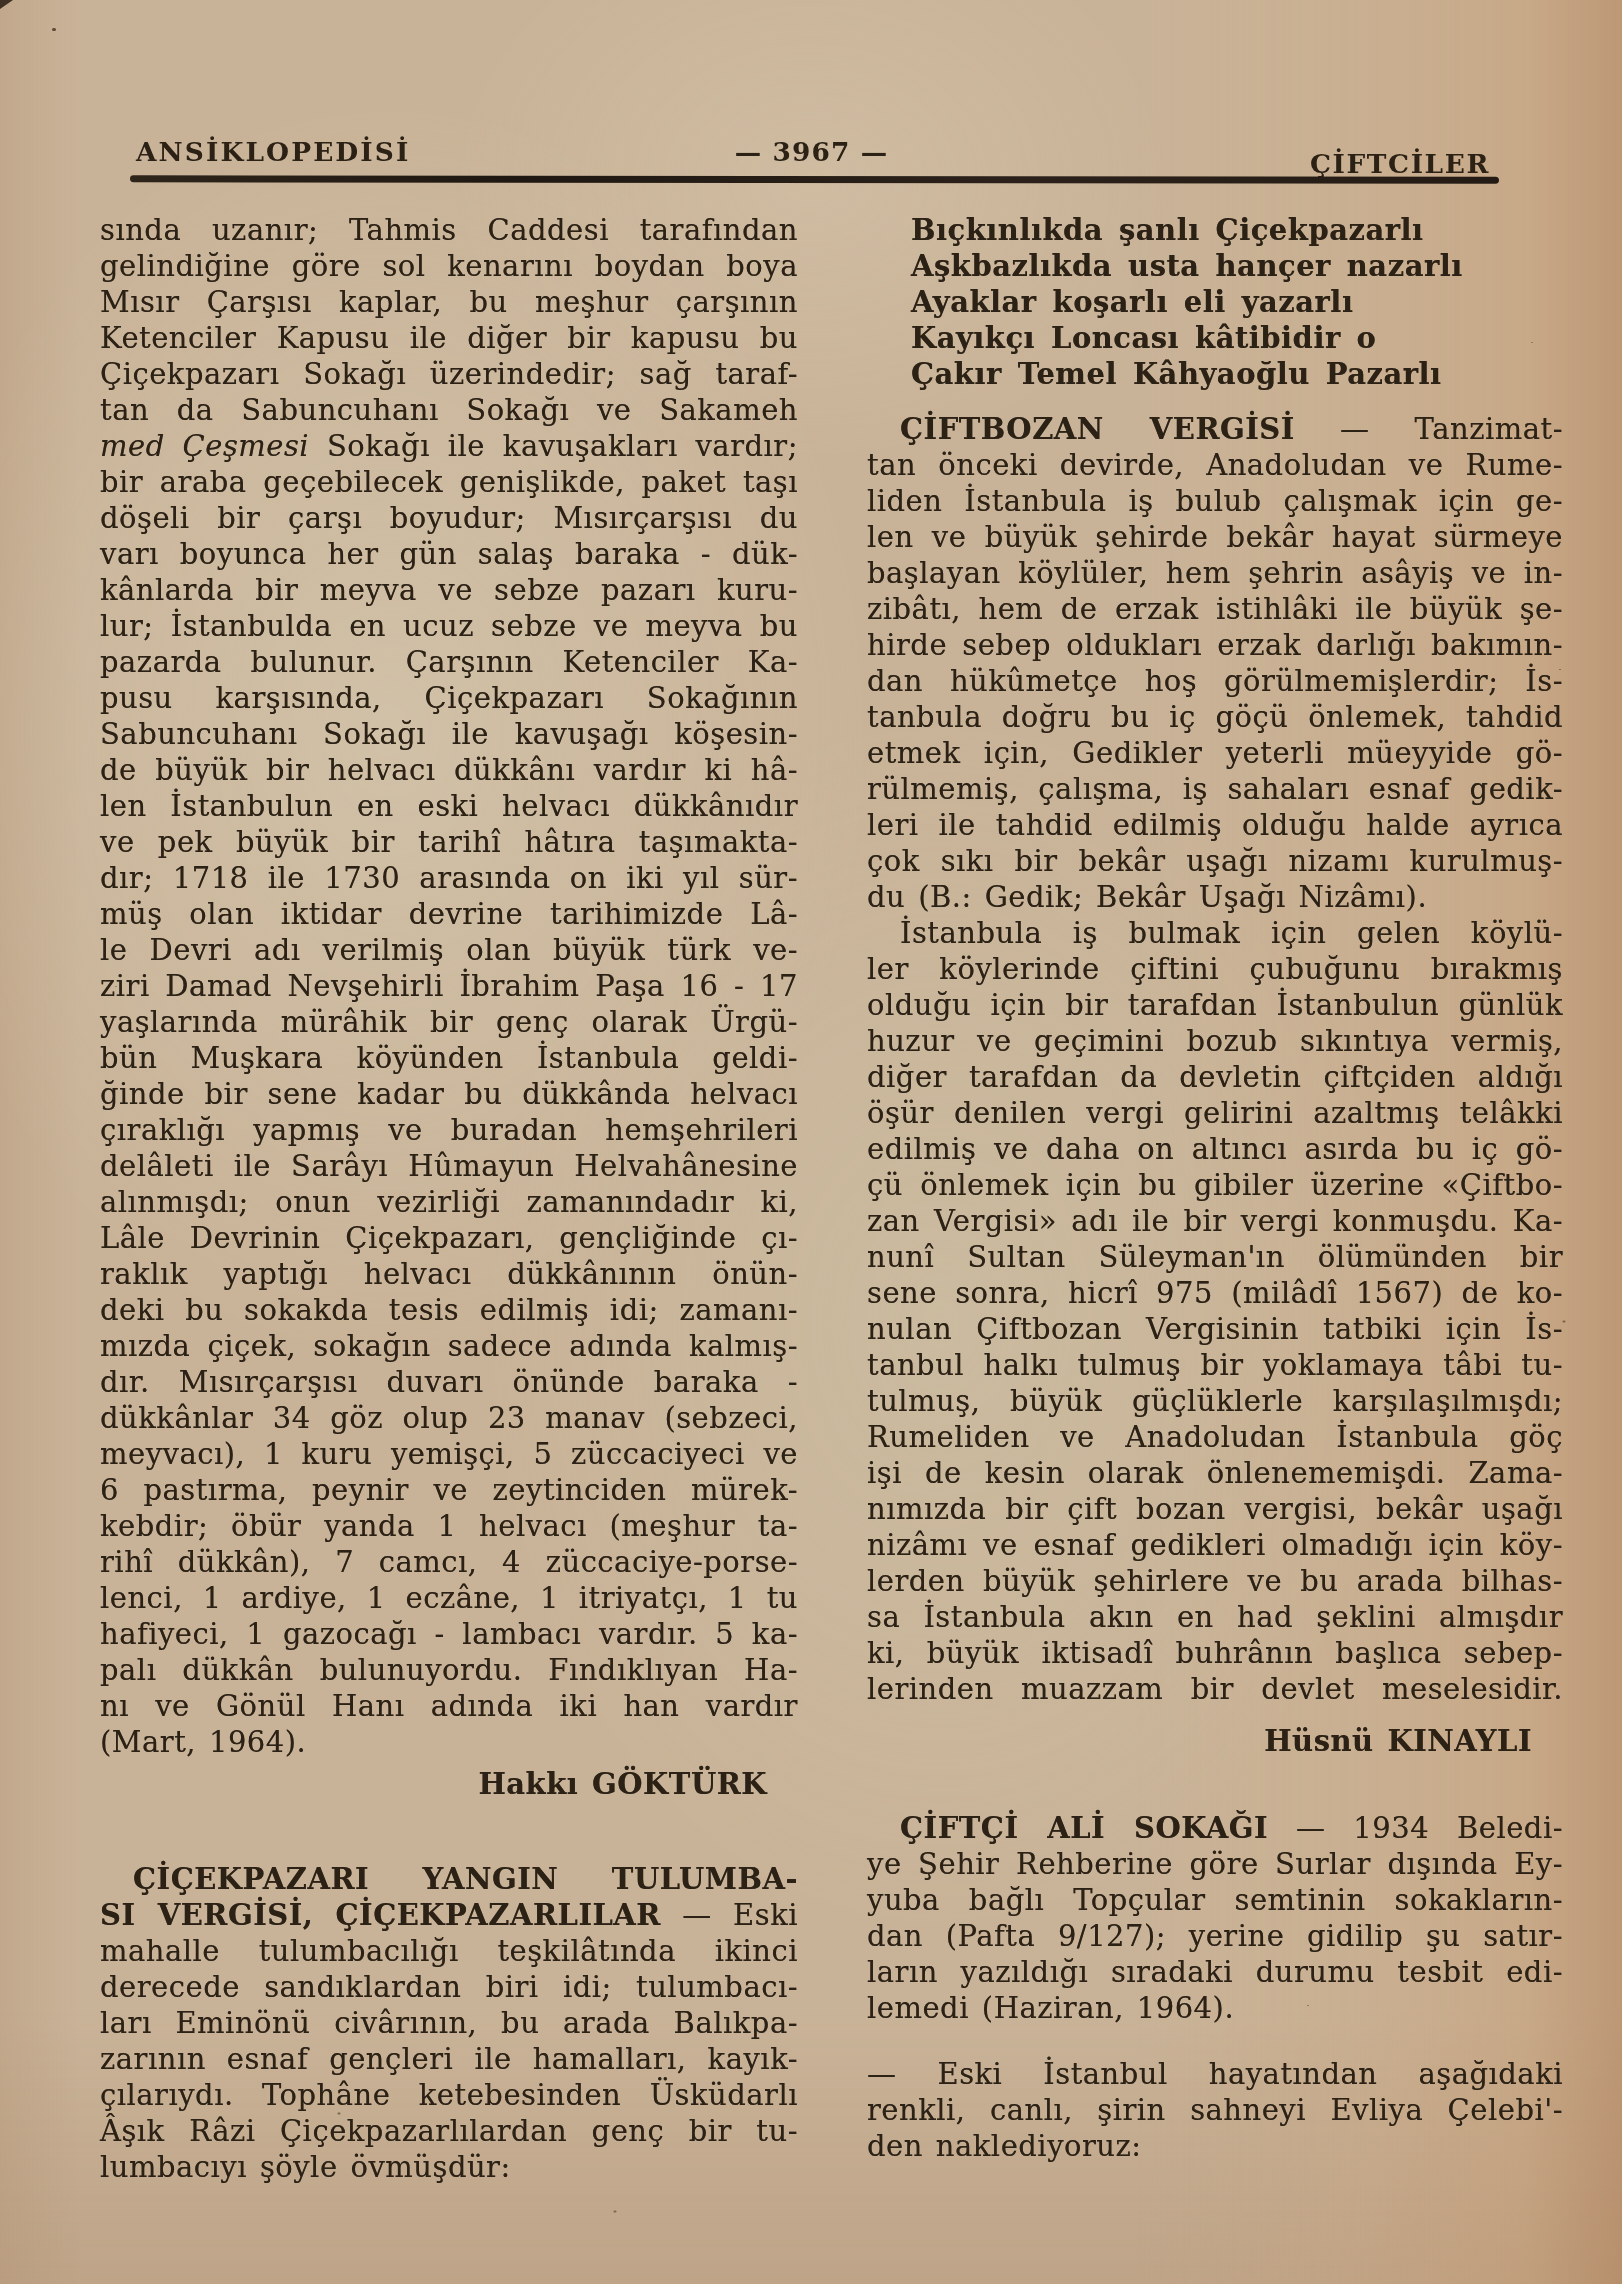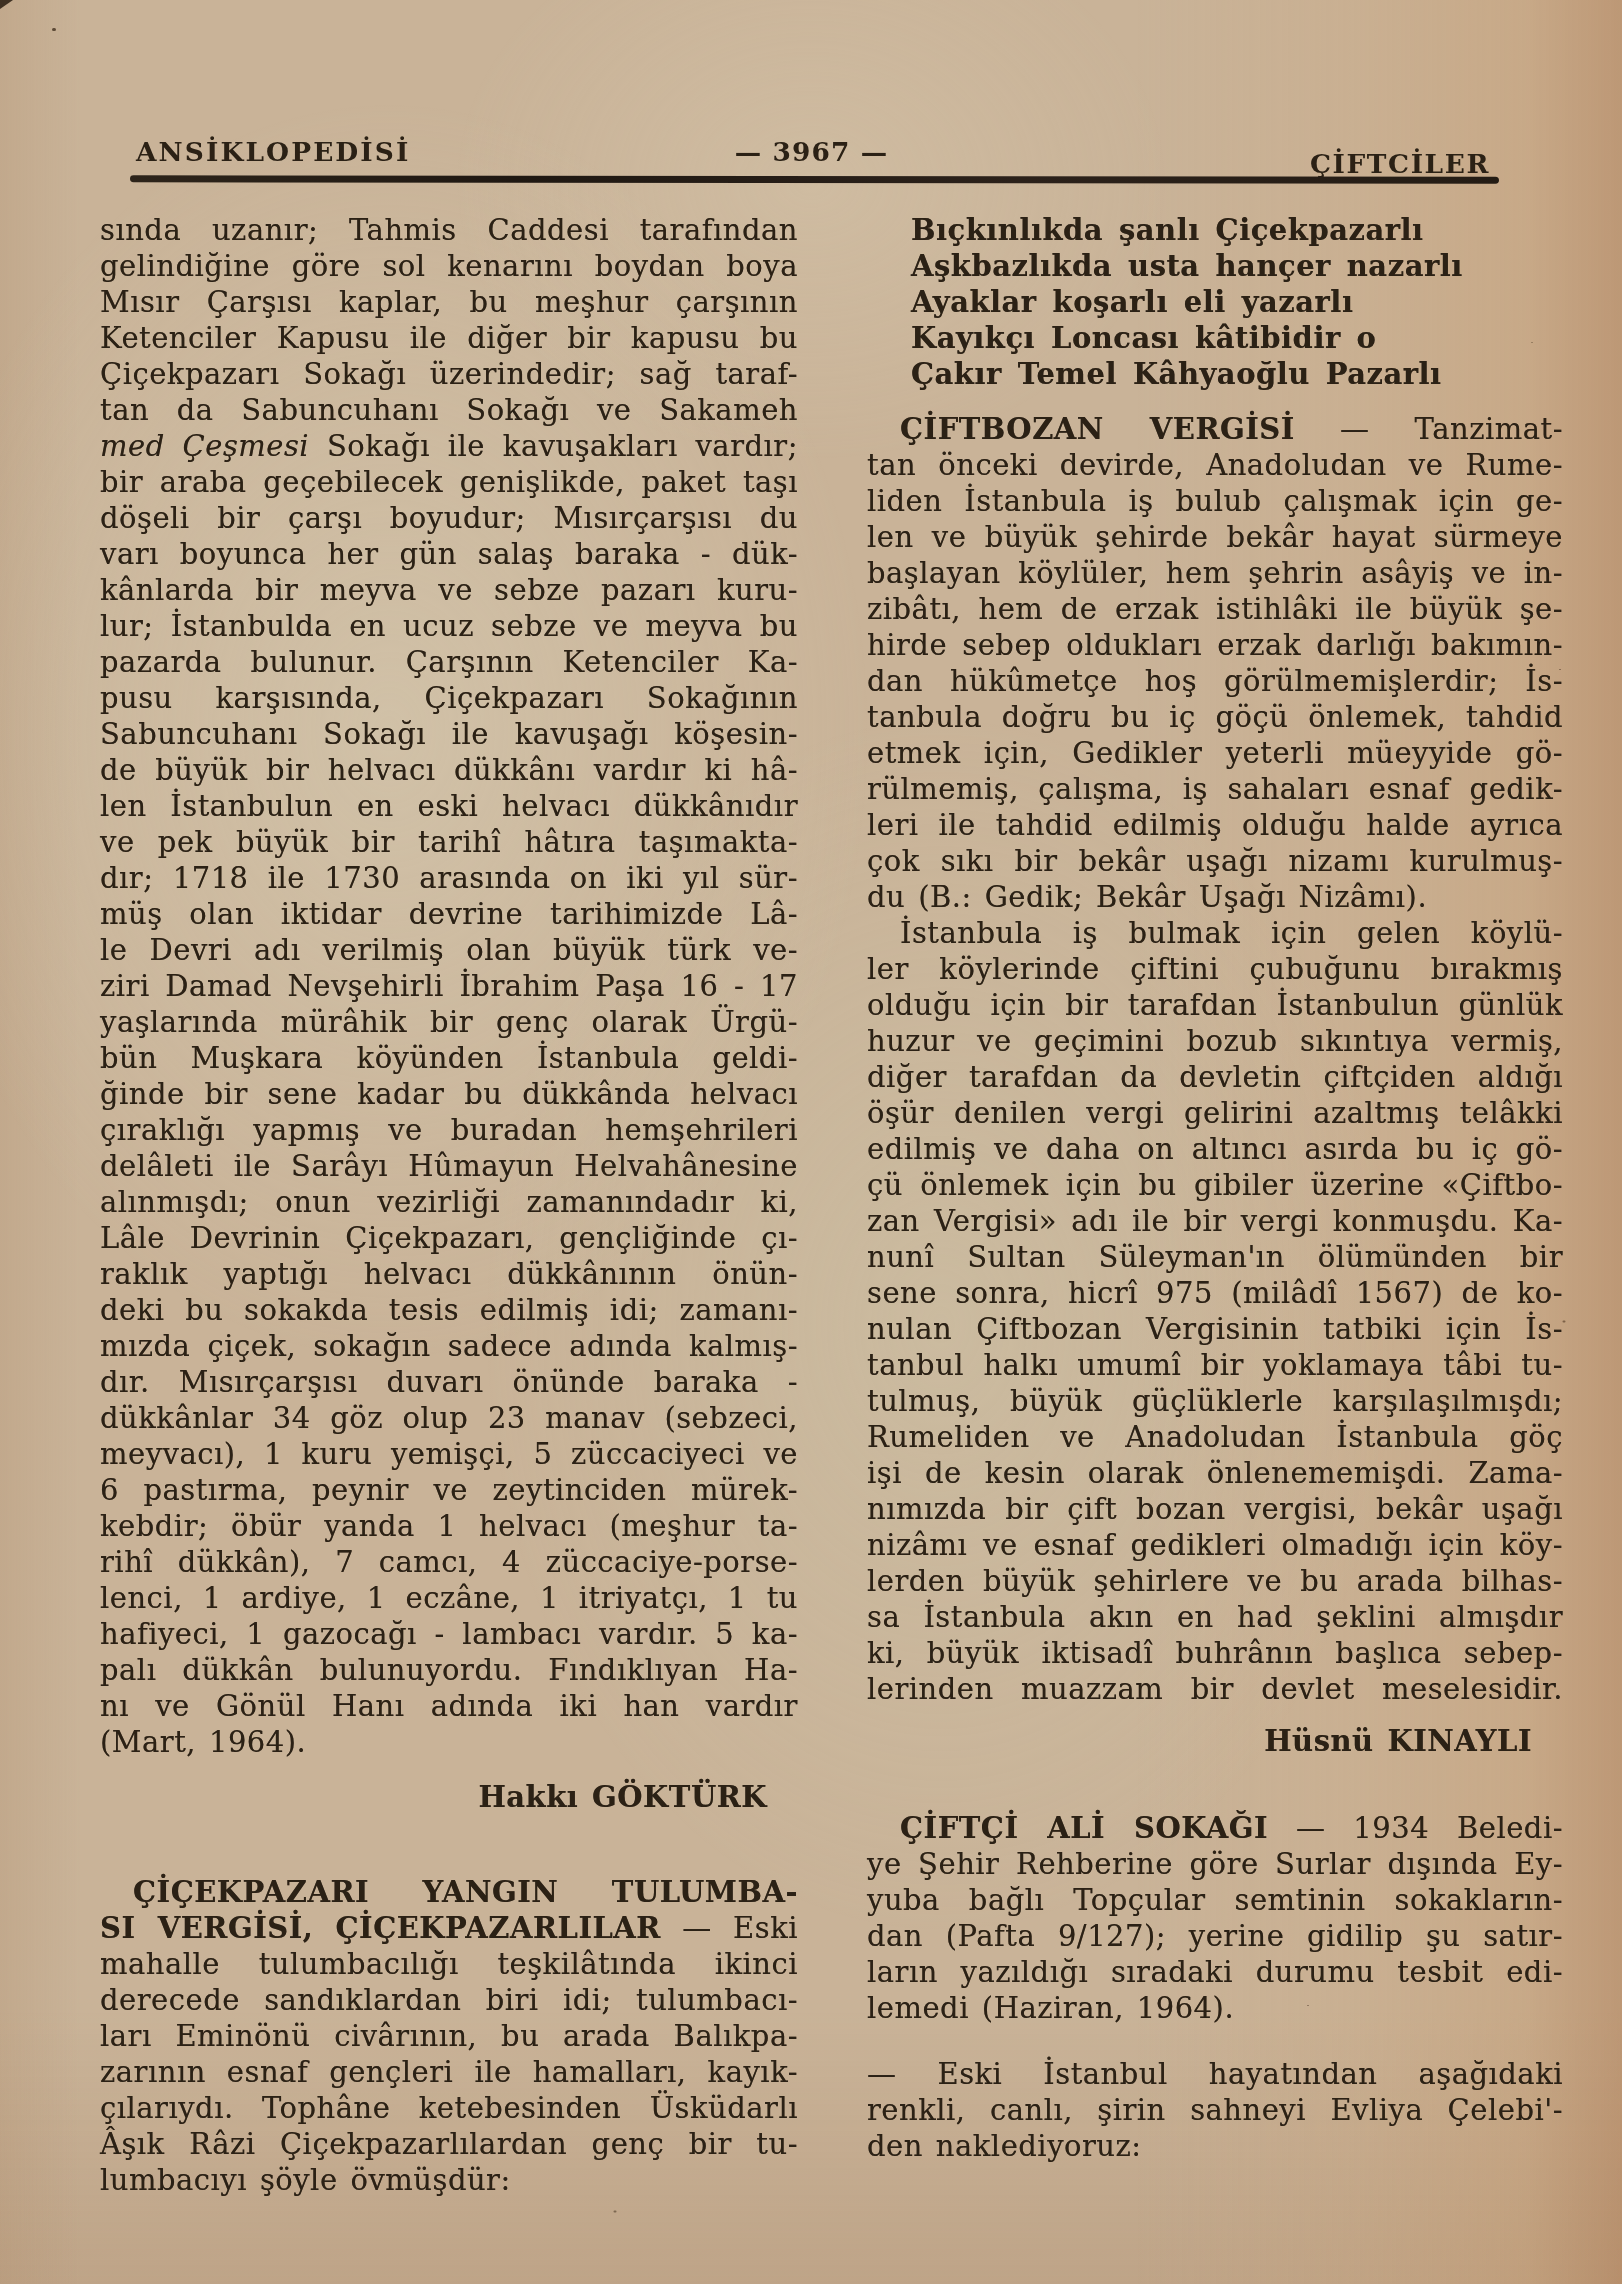--- a/index.html
+++ b/index.html
@@ -105,21 +105,21 @@
       <div class="line j"><span>meyvacı), 1 kuru yemişçi, 5 züccaciyeci ve</span></div>
       <div class="line j"><span>6 pastırma, peynir ve zeytinciden mürek-</span></div>
       <div class="line j"><span>kebdir; öbür yanda 1 helvacı (meşhur ta-</span></div>
       <div class="line j"><span>rihî dükkân), 7 camcı, 4 züccaciye-porse-</span></div>
       <div class="line j"><span>lenci, 1 ardiye, 1 eczâne, 1 itriyatçı, 1 tu</span></div>
       <div class="line j"><span>hafiyeci, 1 gazocağı - lambacı vardır. 5 ka-</span></div>
       <div class="line j"><span>palı dükkân bulunuyordu. Fındıklıyan Ha-</span></div>
       <div class="line j"><span>nı ve Gönül Hanı adında iki han vardır</span></div>
       <div class="line"><span>(Mart, 1964).</span></div>
     </div>
-    <div class="block sig" style="margin-top: 19px;">
+    <div class="block sig" style="margin-top: 6px;">
       <div class="line"><span>Hakkı GÖKTÜRK</span></div>
     </div>
     <div class="block body" style="margin-top: 59px;">
       <div class="line j ind"><span class="b">ÇİÇEKPAZARI YANGIN TULUMBA-</span></div>
       <div class="line j"><span class="b">SI VERGİSİ, ÇİÇEKPAZARLILAR</span><span> — Eski</span></div>
       <div class="line j"><span>mahalle tulumbacılığı teşkilâtında ikinci</span></div>
       <div class="line j"><span>derecede sandıklardan biri idi; tulumbacı-</span></div>
       <div class="line j"><span>ları Eminönü civârının, bu arada Balıkpa-</span></div>
       <div class="line j"><span>zarının esnaf gençleri ile hamalları, kayık-</span></div>
       <div class="line j"><span>çılarıydı. Tophâne ketebesinden Üsküdarlı</span></div>
@@ -157,21 +157,21 @@
       <div class="line j"><span>olduğu için bir tarafdan İstanbulun günlük</span></div>
       <div class="line j"><span>huzur ve geçimini bozub sıkıntıya vermiş,</span></div>
       <div class="line j"><span>diğer tarafdan da devletin çiftçiden aldığı</span></div>
       <div class="line j"><span>öşür denilen vergi gelirini azaltmış telâkki</span></div>
       <div class="line j"><span>edilmiş ve daha on altıncı asırda bu iç gö-</span></div>
       <div class="line j"><span>çü önlemek için bu gibiler üzerine «Çiftbo-</span></div>
       <div class="line j"><span>zan Vergisi» adı ile bir vergi konmuşdu. Ka-</span></div>
       <div class="line j"><span>nunî Sultan Süleyman'ın ölümünden bir</span></div>
       <div class="line j"><span>sene sonra, hicrî 975 (milâdî 1567) de ko-</span></div>
       <div class="line j"><span>nulan Çiftbozan Vergisinin tatbiki için İs-</span></div>
-      <div class="line j"><span>tanbul halkı umumî bir yoklamaya tâbi tu-</span></div>
+      <div class="line j"><span>tanbul halkı tulmuş bir yoklamaya tâbi tu-</span></div>
       <div class="line j"><span>tulmuş, büyük güçlüklerle karşılaşılmışdı;</span></div>
       <div class="line j"><span>Rumeliden ve Anadoludan İstanbula göç</span></div>
       <div class="line j"><span>işi de kesin olarak önlenememişdi. Zama-</span></div>
       <div class="line j"><span>nımızda bir çift bozan vergisi, bekâr uşağı</span></div>
       <div class="line j"><span>nizâmı ve esnaf gedikleri olmadığı için köy-</span></div>
       <div class="line j"><span>lerden büyük şehirlere ve bu arada bilhas-</span></div>
       <div class="line j"><span>sa İstanbula akın en had şeklini almışdır</span></div>
       <div class="line j"><span>ki, büyük iktisadî buhrânın başlıca sebep-</span></div>
       <div class="line j"><span>lerinden muazzam bir devlet meselesidir.</span></div>
     </div>

